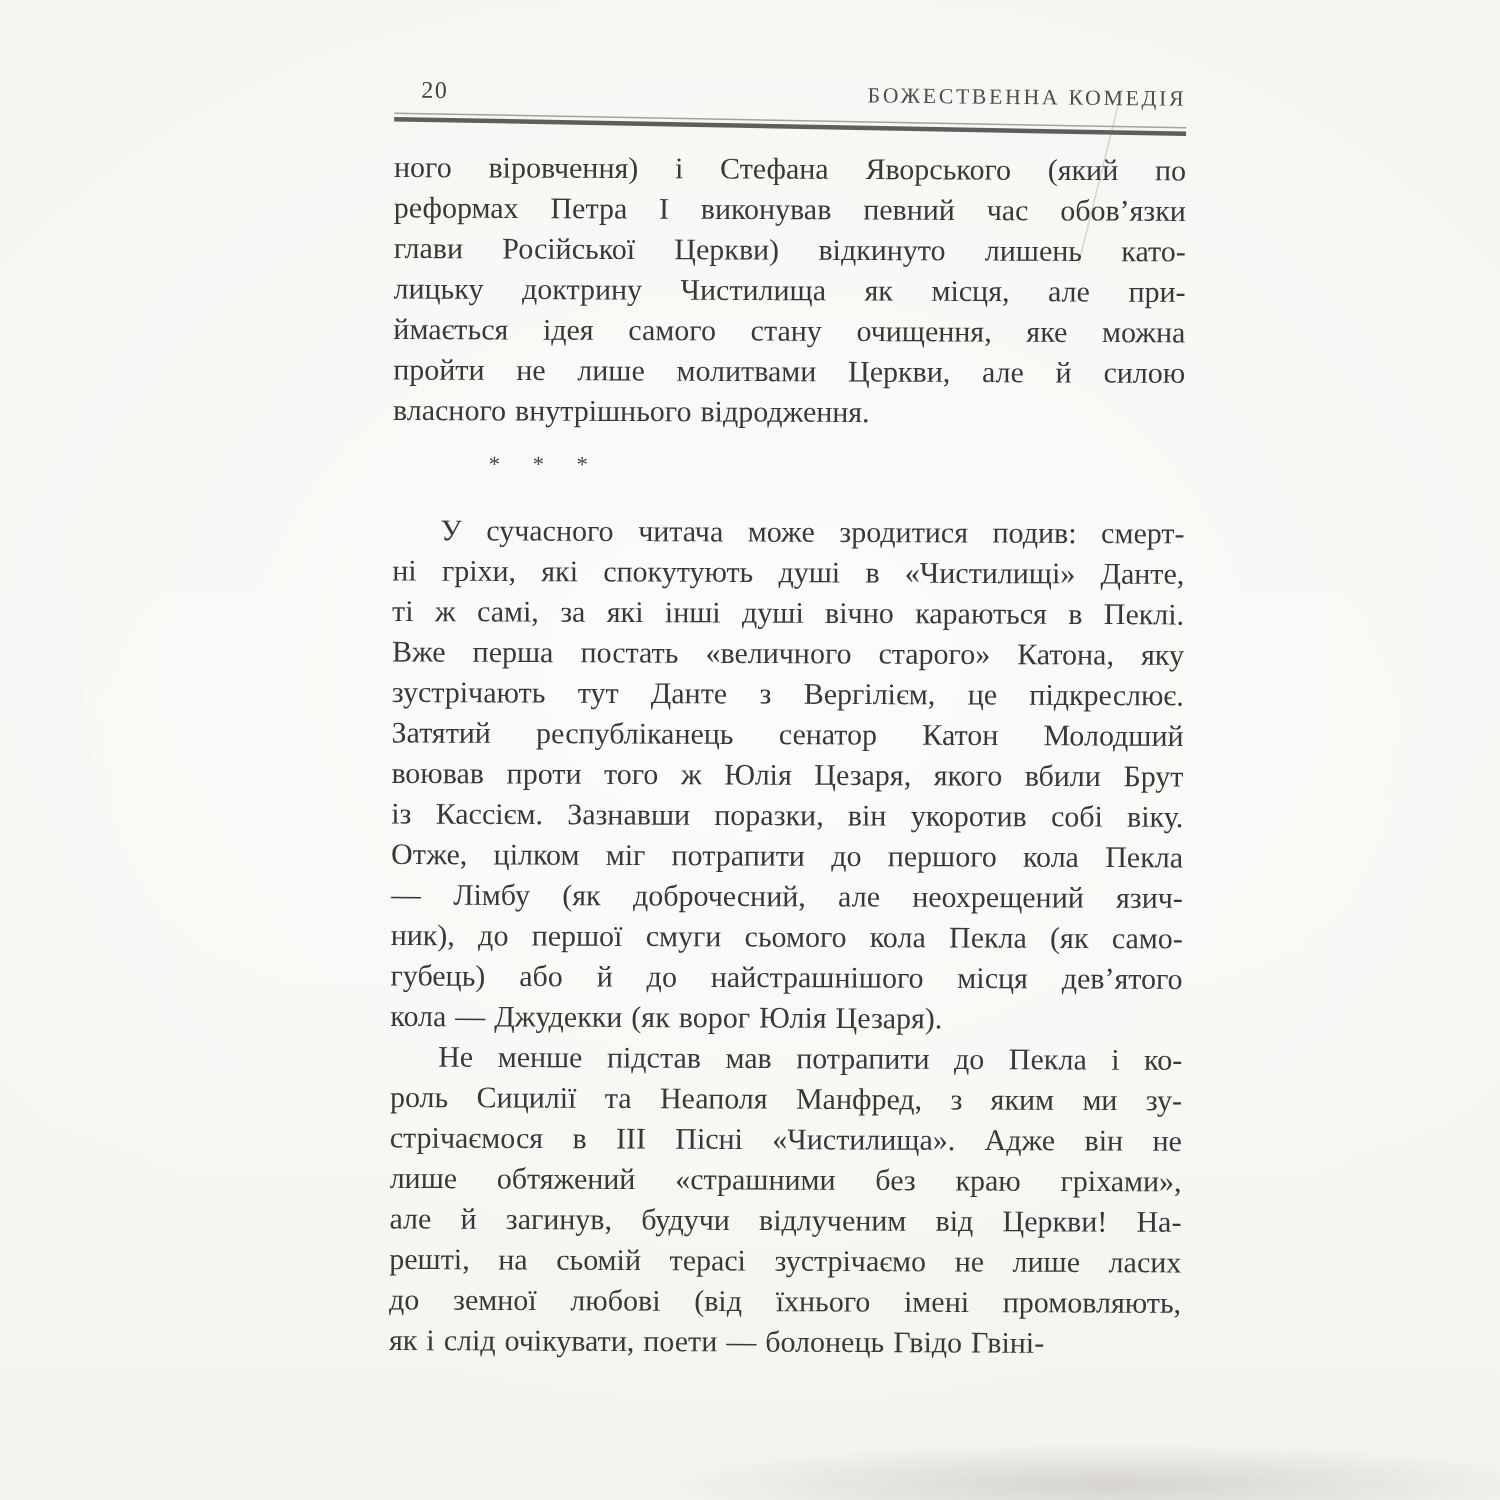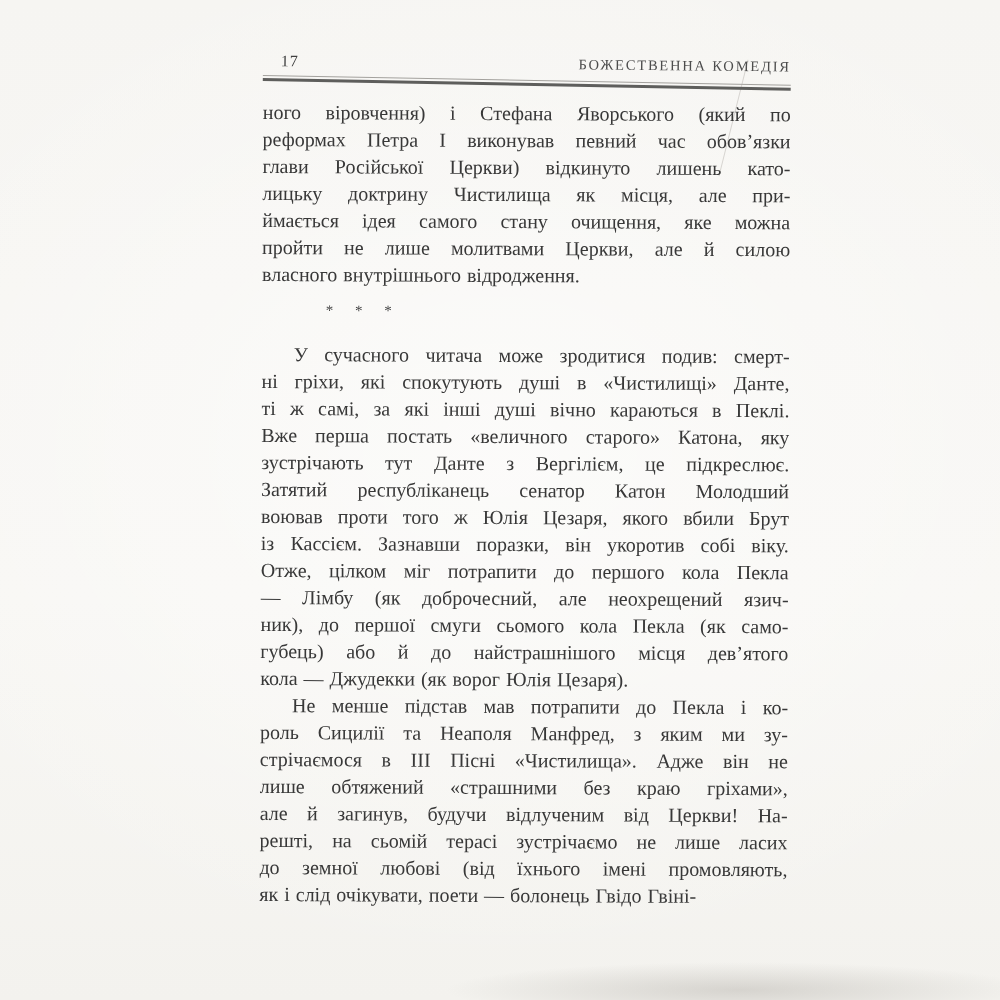--- a/index.html
+++ b/index.html
@@ -98,21 +98,21 @@
     color: #454545;
   }
 </style>
 </head>
 <body>
 
 <div class="scan-canvas">
   <div class="scan-crease"></div>
   <div class="page-inner">
     <div class="running-header">
-      <span class="page-number">17</span>
+      <span class="page-number">20</span>
       <span class="running-title">БОЖЕСТВЕННА КОМЕДІЯ</span>
     </div>
     <div class="header-rule">
       <div class="rule-thin"></div>
       <div class="rule-thick"></div>
     </div>
     <div class="text-body">
         <div class="paragraph">
           <div class="line">ного віровчення) і Стефана Яворського (який по</div>
           <div class="line">реформах Петра І виконував певний час обов’язки</div>

